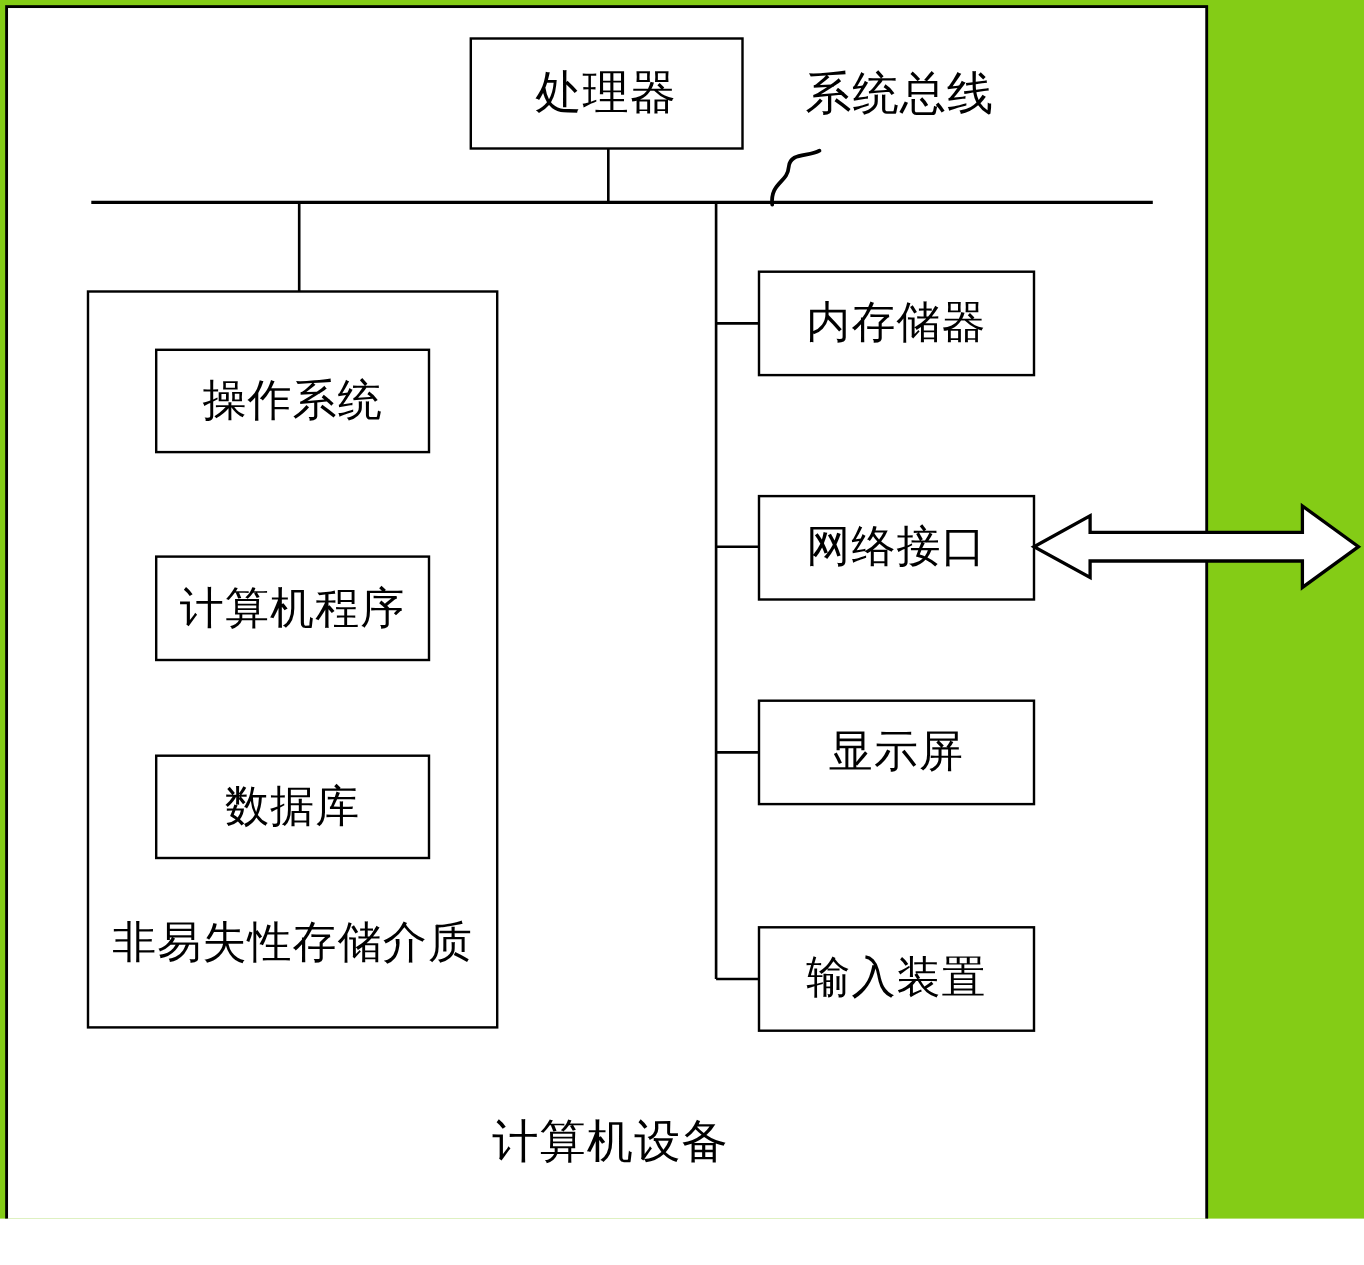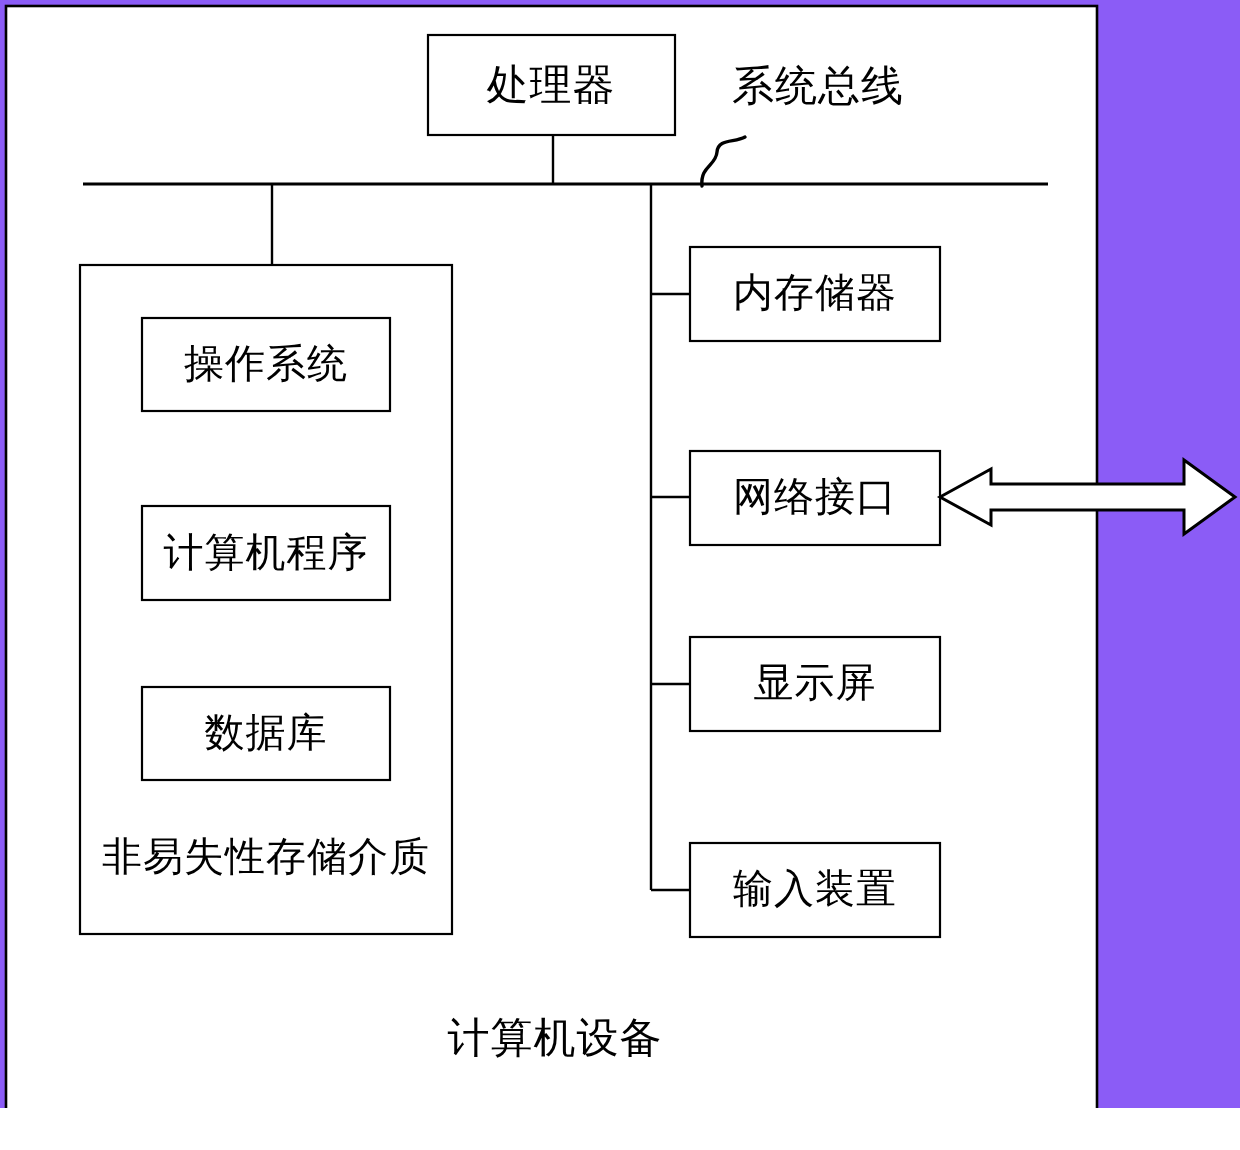--- a/index.html
+++ b/index.html
@@ -8,21 +8,21 @@
     padding: 0;
     background: #ffffff;
   }
   body {
     font-family: "DejaVu Sans", "Liberation Sans", sans-serif;
   }
   #figure-root {
     position: relative;
     width: 1240px;
     height: 1108px;
-    background: #8b5cf6;
+    background: #84cc16;
     overflow: hidden;
   }
   #figure-svg {
     position: absolute;
     left: 0;
     top: 0;
     width: 1240px;
     height: 1150px;
     display: block;
   }

